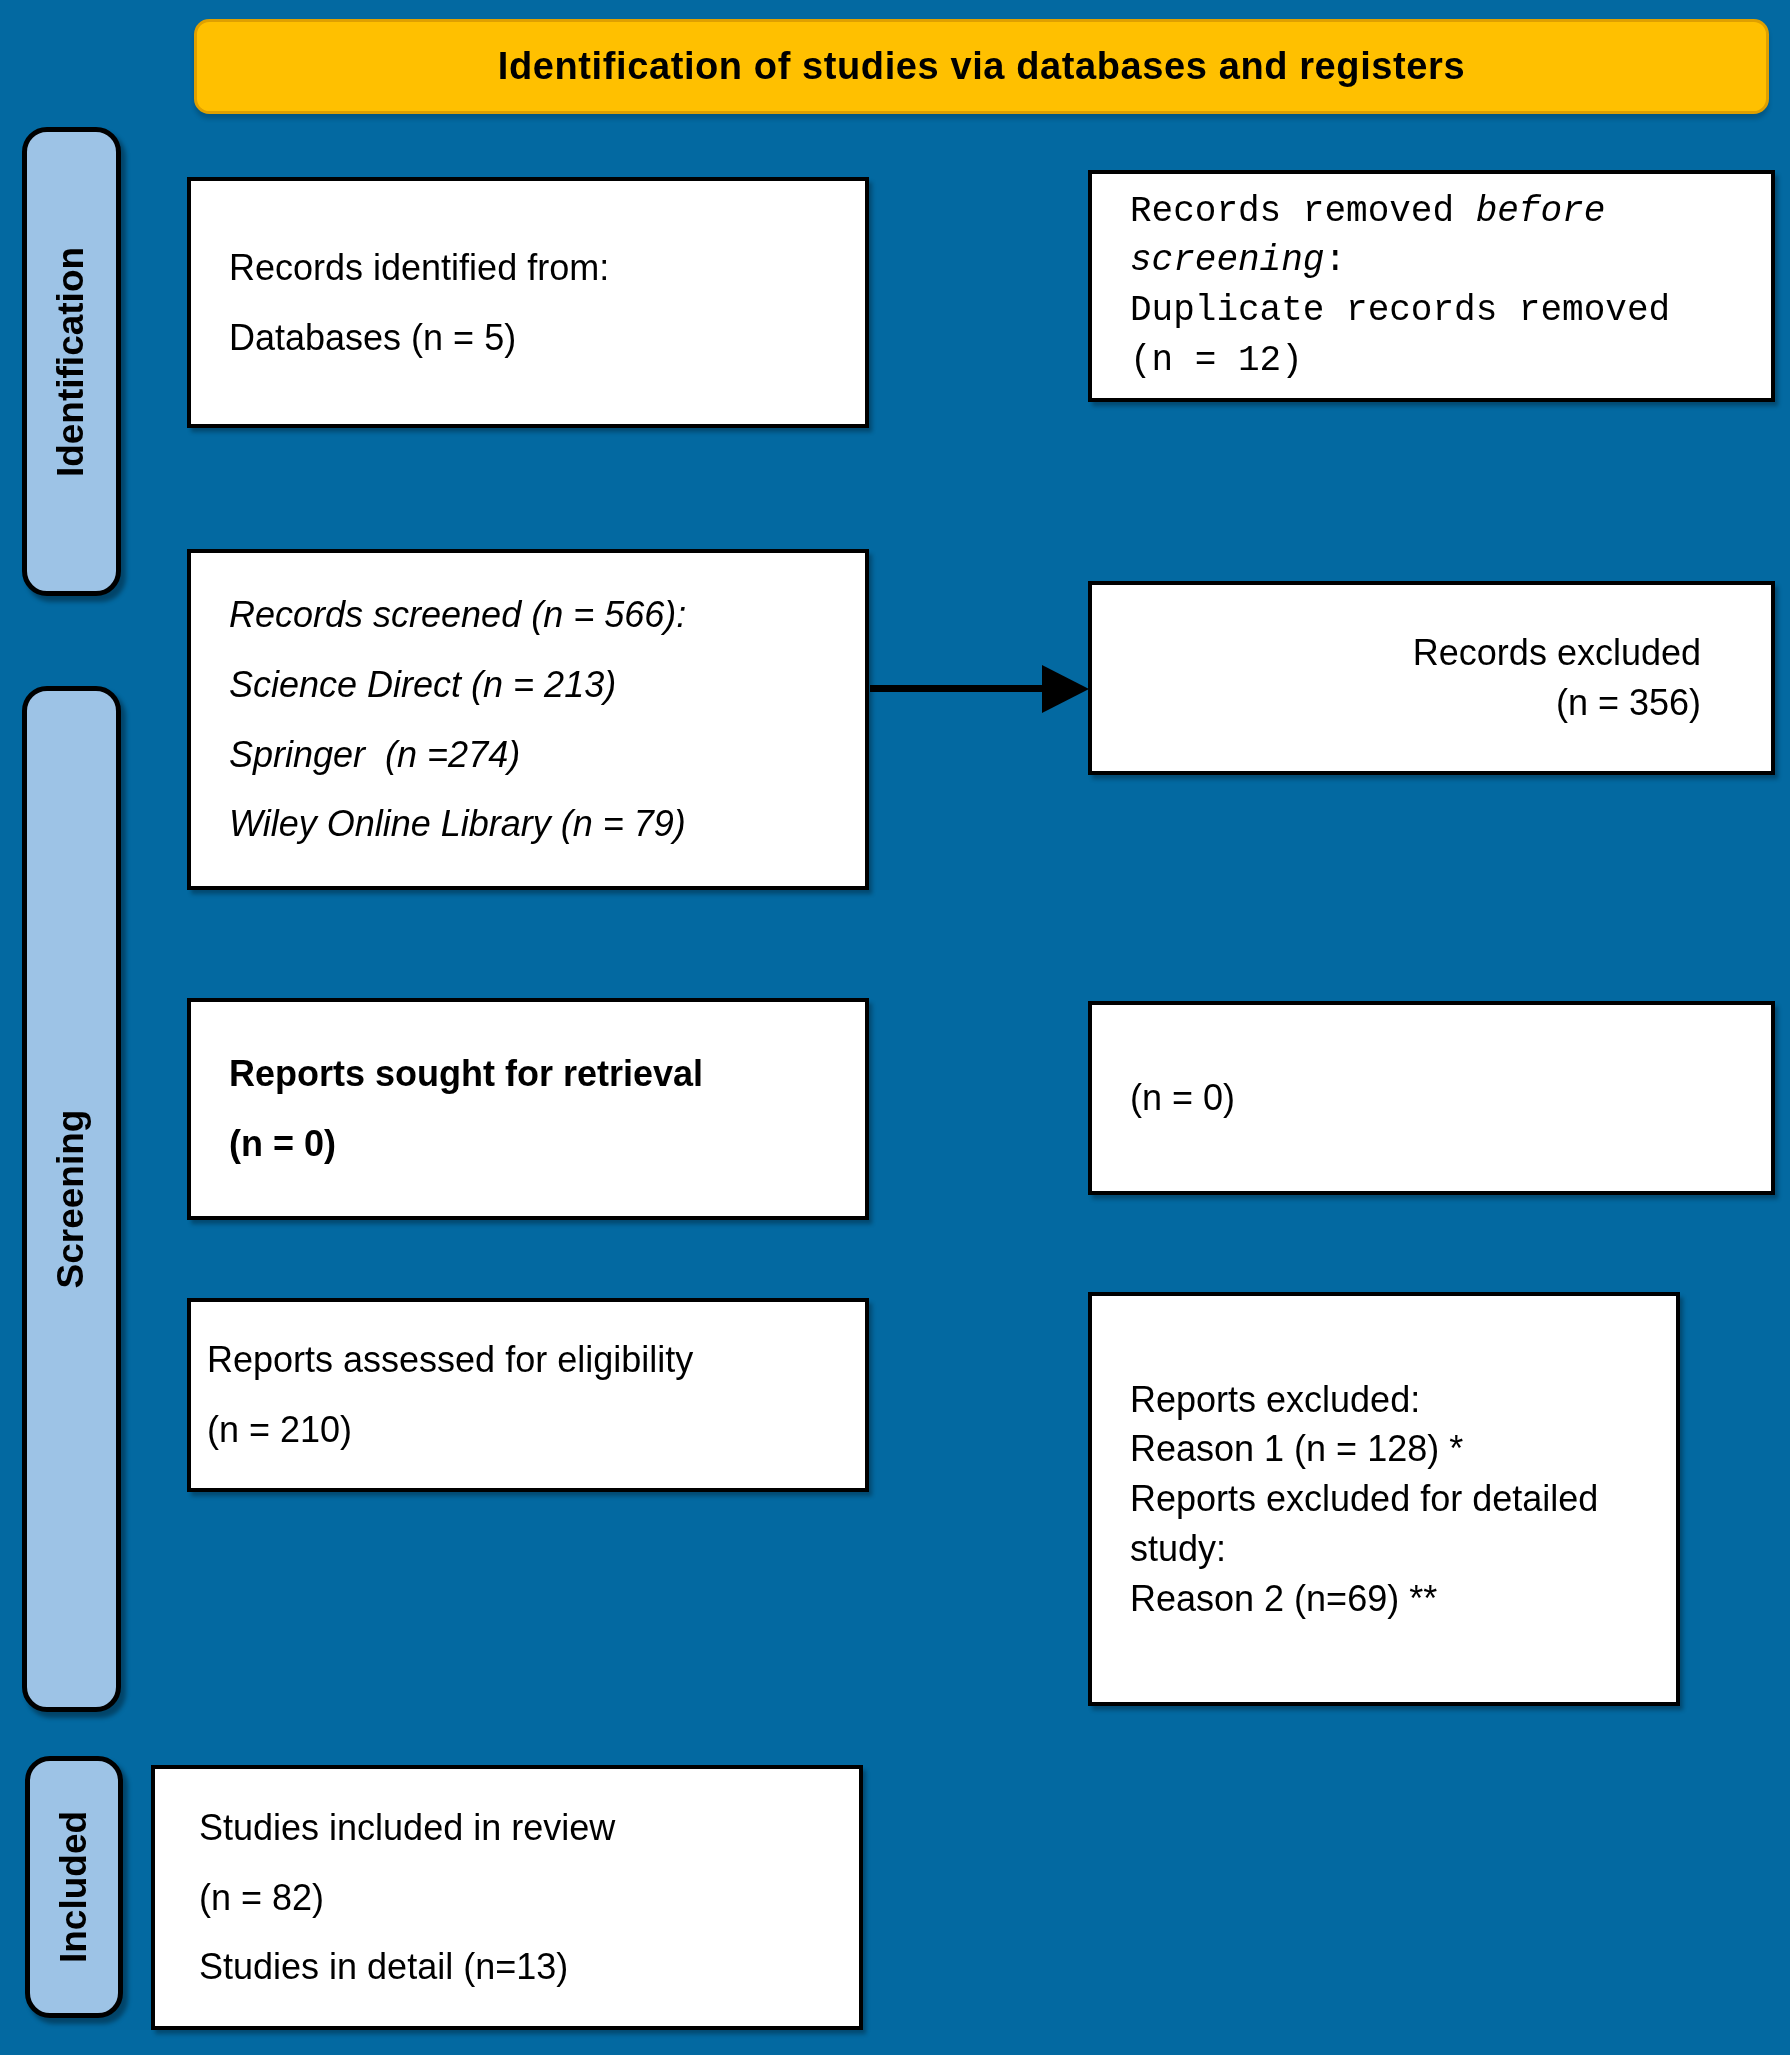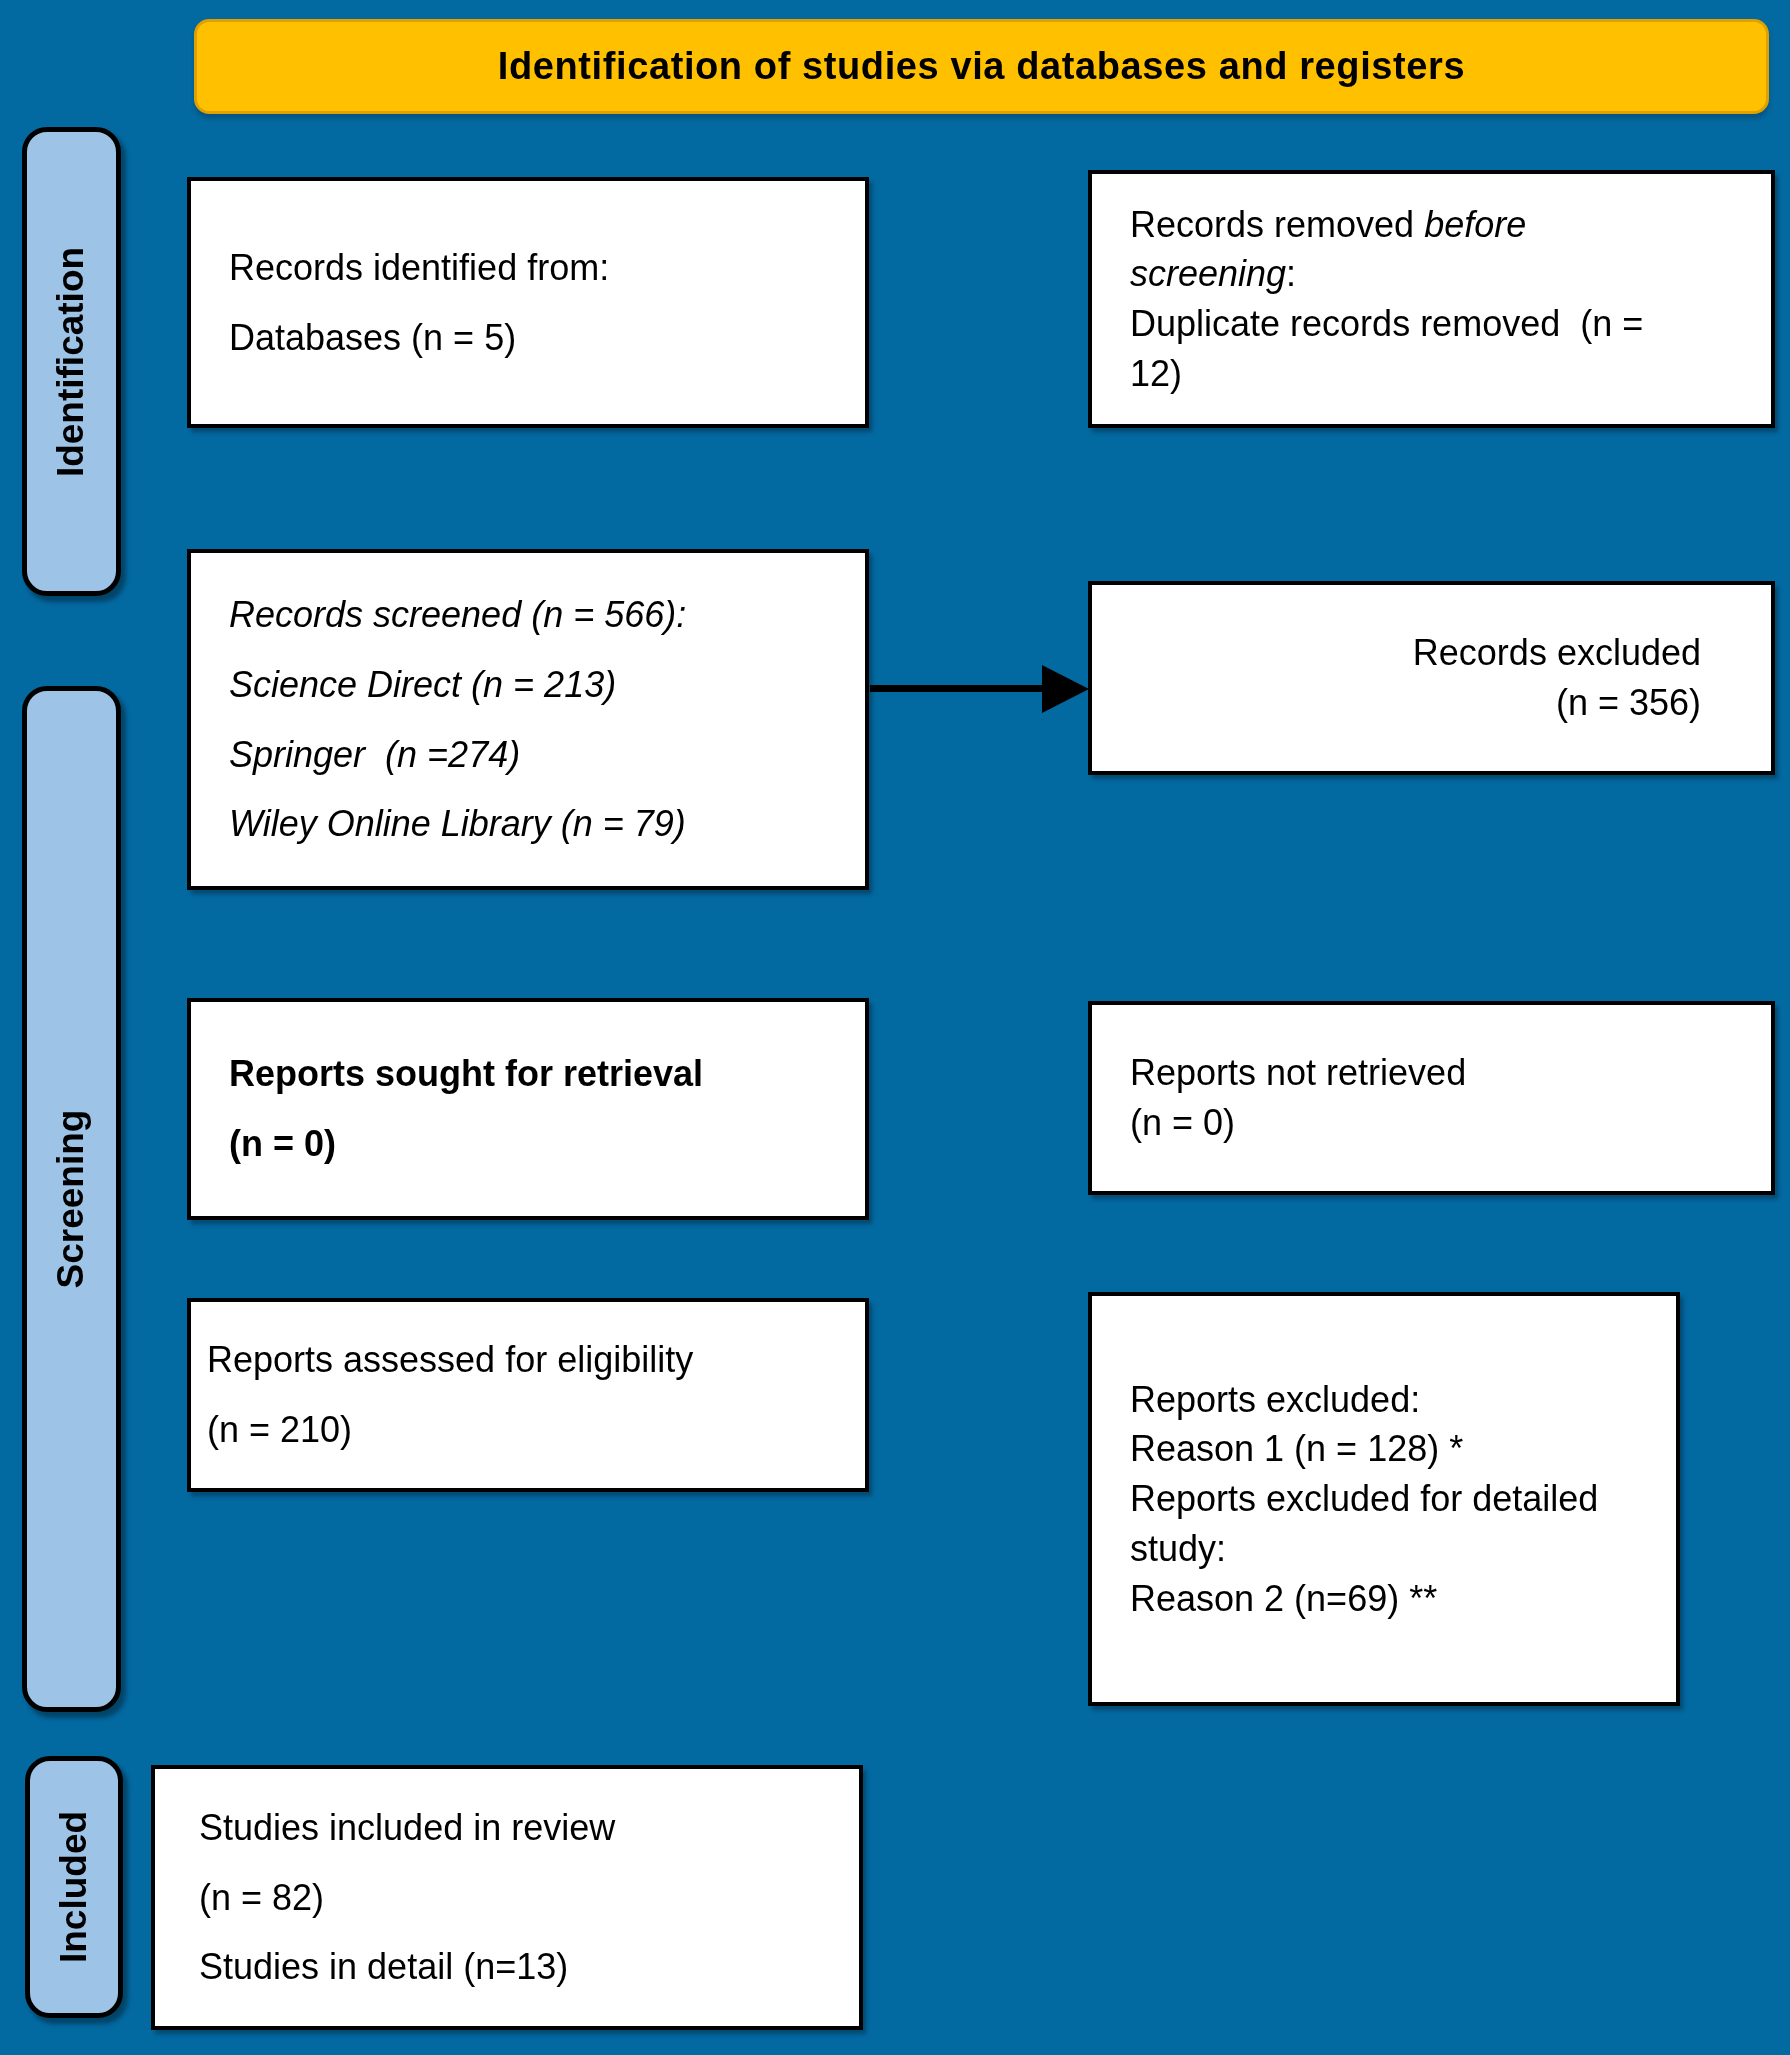--- a/index.html
+++ b/index.html
@@ -70,21 +70,21 @@
     line-height: 1.38;
     box-shadow: 3.5px 5.3px 4.1px rgba(0,0,0,0.30);
   }
   .box .ln { display: block; white-space: pre-wrap; }
   .box .inline { display: inline; white-space: pre-wrap; }
   .box-left  { padding: 5.9px 23.5px 5.9px 38px; gap: 20px; }
   .box-right { padding: 5.9px 70px 5.9px 38px; }
   .it { font-style: italic; }
 
   .box-records-identified { left: 187px;  top: 177px;  width: 682px; height: 251px; }
-  .box-records-removed    { left: 1088px; top: 170px;  width: 687px; height: 258px; }
+  .box-records-removed    { left: 1088px; top: 170px;  width: 687px; height: 232px; font-family: Liberation Mono, monospace; }
   .box-records-screened   { left: 187px;  top: 549px;  width: 682px; height: 341px; font-style: italic; }
   .box-records-excluded   { left: 1088px; top: 581px;  width: 687px; height: 194px; align-items: flex-end; }
   .box-reports-sought     { left: 187px;  top: 998px; width: 682px; height: 222px; font-weight: bold; }
   .box-reports-not-retrieved { left: 1088px; top: 1001px; width: 687px; height: 194px; }
   .box-reports-assessed   { left: 187px;  top: 1298px; width: 682px; height: 194px; padding-left: 16px; }
   .box-reports-excluded   { left: 1088px; top: 1292px; width: 592px; height: 414px; }
   .box-studies-included   { left: 151px;  top: 1765px; width: 712px; height: 265px; padding-left: 44px; }
 
   
   .arrow-line {
@@ -142,21 +142,20 @@
     <span class="ln">Records excluded</span>
     <span class="ln">(n = 356)</span>
   </div>
 
   <div class="box box-left box-reports-sought">
     <span class="ln">Reports sought for retrieval</span>
     <span class="ln">(n = 0)</span>
   </div>
 
   <div class="box box-right box-reports-not-retrieved">
-    <span class="ln">Reports not retrieved</span>
     <span class="ln">(n = 0)</span>
   </div>
 
   <div class="box box-left box-reports-assessed">
     <span class="ln">Reports assessed for eligibility</span>
     <span class="ln">(n = 210)</span>
   </div>
 
   <div class="box box-right box-reports-excluded">
     <span class="ln">Reports excluded:</span>

